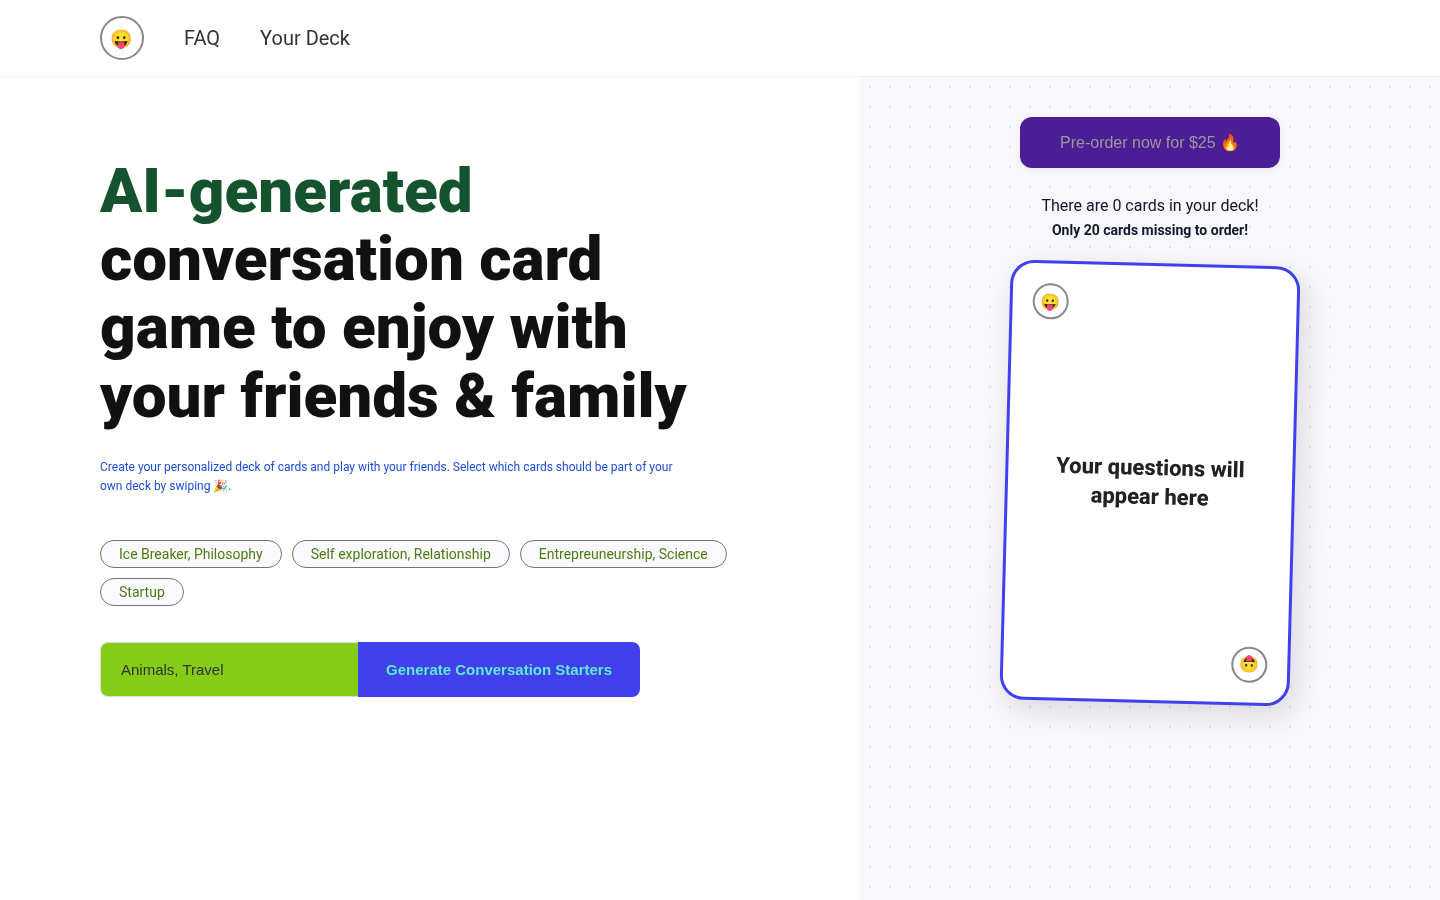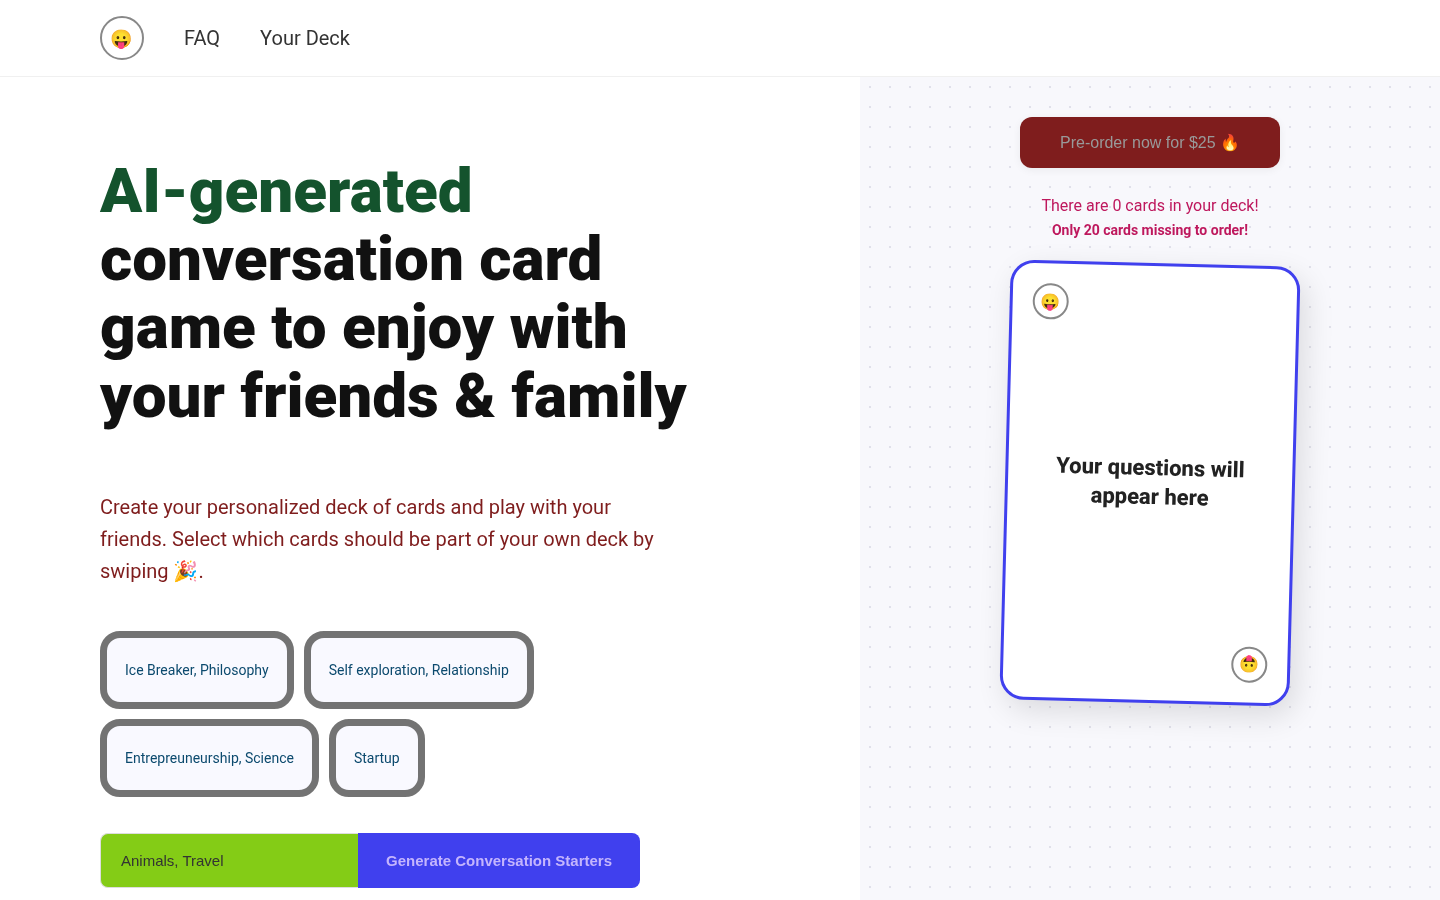--- a/index.html
+++ b/index.html
@@ -62,41 +62,40 @@
       font-weight: 900;
       line-height: 1.1;
       color: #111;
       margin-bottom: 28px;
     }
     .hero-title .highlight {
       color: #14532d;
     }
 
     .hero-subtitle {
-      font-size: 20px;
-      color: #7f1d1d;
+      font-size: 12px;
+      color: #1d4ed8;
       line-height: 1.6;
       max-width: 580px;
       margin-bottom: 44px;
-      margin-top: 33px;
     }
 
     
     .tags-container {
       display: flex;
       flex-wrap: wrap;
       gap: 10px;
       margin-bottom: 36px;
     }
     .tag {
-      padding: 24px 18px;
+      padding: 5px 18px;
       border-radius: 20px;
-      border: 7px solid #737373;
+      border: 1px solid #737373;
       background: #f9f9ff;
-      color: #0c4a6e;
+      color: #4d7c0f;
       font-size: 14px;
       cursor: pointer;
       transition: background 0.15s;
     }
 
     
     .input-row {
       display: flex;
       gap: 0;
       max-width: 540px;
@@ -108,21 +107,21 @@
       border-right: none;
       border-radius: 8px 0 0 8px;
       font-size: 15px;
       color: #333;
       outline: none;
       background: #84cc16;
     }
     .generate-btn {
       padding: 18px 28px;
       background: #4040ee;
-      color: #c4b5fd;
+      color: #5eead4;
       border: none;
       border-radius: 0 8px 8px 0;
       font-size: 15px;
       font-weight: 600;
       cursor: pointer;
       white-space: nowrap;
       transition: background 0.15s;
     }
 
     
@@ -143,42 +142,42 @@
       background-image: radial-gradient(circle, #c8c8d8 1px, transparent 1px);
       background-size: 20px 20px;
       opacity: 0.5;
       pointer-events: none;
     }
 
     
     .preorder-btn {
       position: relative;
       z-index: 5;
-      background: #7f1d1d;
+      background: #4c1d95;
       border: none;
       border-radius: 12px;
       padding: 16px 40px;
       font-size: 16px;
       color: #999;
       cursor: pointer;
       margin-bottom: 24px;
       font-weight: 500;
       box-shadow: 0 2px 8px rgba(0,0,0,0.06);
     }
 
     
     .cards-info {
       position: relative;
       z-index: 5;
       text-align: center;
       margin-bottom: 20px;
     }
     .cards-info p {
       font-size: 16px;
-      color: #be185d;
+      color: #0f172a;
       line-height: 1.7;
     }
     .cards-info p:last-child {
       font-weight: 700;
       font-size: 14px;
     }
 
     
     .card-visual {
       position: relative;

